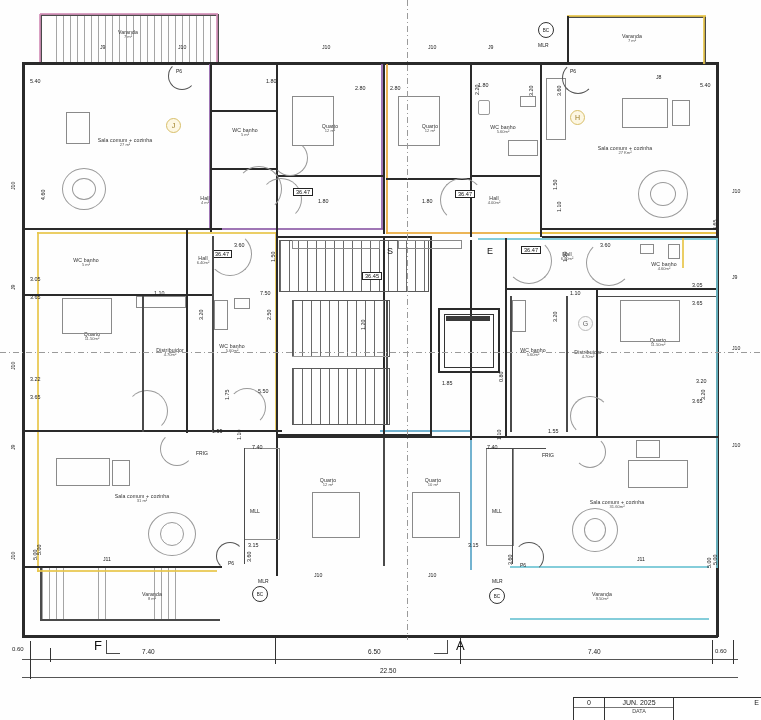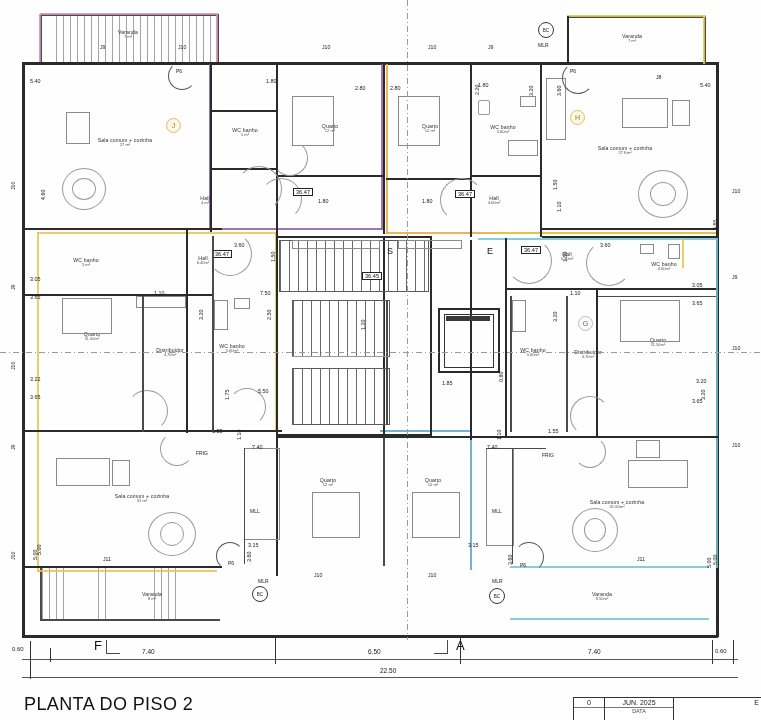--- a/index.html
+++ b/index.html
@@ -525,21 +525,20 @@
   <div class="dim" style="left:715px;top:648px;font-size:6px;"><span>0.60</span></div>
   <div class="dim" style="left:380px;top:667px;font-size:6.5px;"><span>22.50</span></div>
 
   <div class="secmk" style="left:94px;top:638px;"><span>F</span></div>
   <div class="wall-thin" style="left:106px;top:640px;width:1px;height:14px;"></div>
   <div class="wall-thin" style="left:106px;top:653px;width:14px;height:1px;"></div>
   <div class="secmk" style="left:456px;top:638px;"><span>A</span></div>
   <div class="wall-thin" style="left:447px;top:640px;width:1px;height:14px;"></div>
   <div class="wall-thin" style="left:434px;top:653px;width:14px;height:1px;"></div>
 
-  <div id="caption">PLANTA DO PISO 2</div>
 
   <div id="tblock">
     <div class="c rev">
       <span>0</span>
       <span class="sub"></span>
     </div>
     <div class="c date">
       <span>JUN. 2025</span>
       <span class="sub">DATA</span>
     </div>

